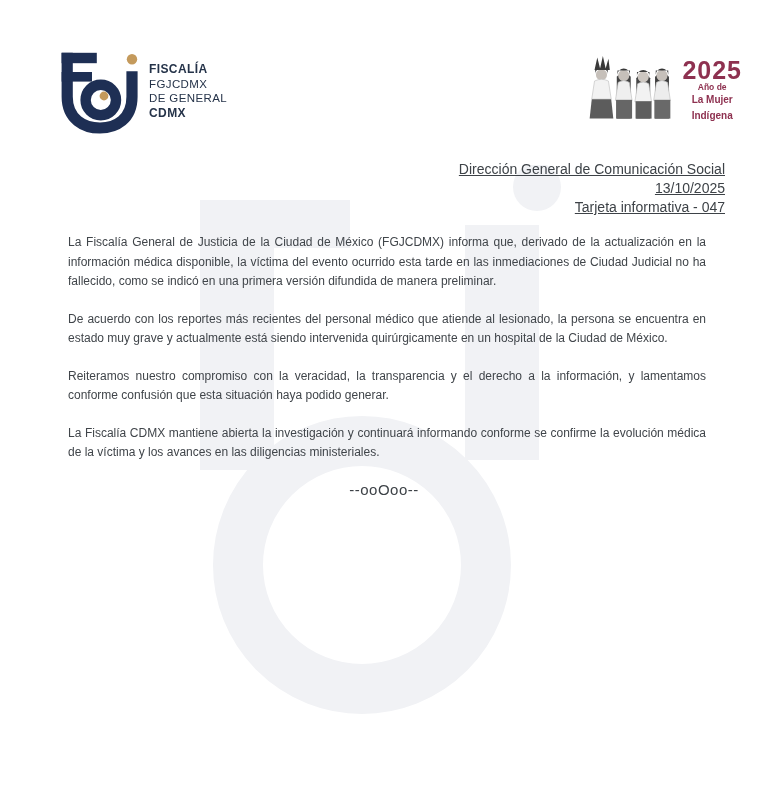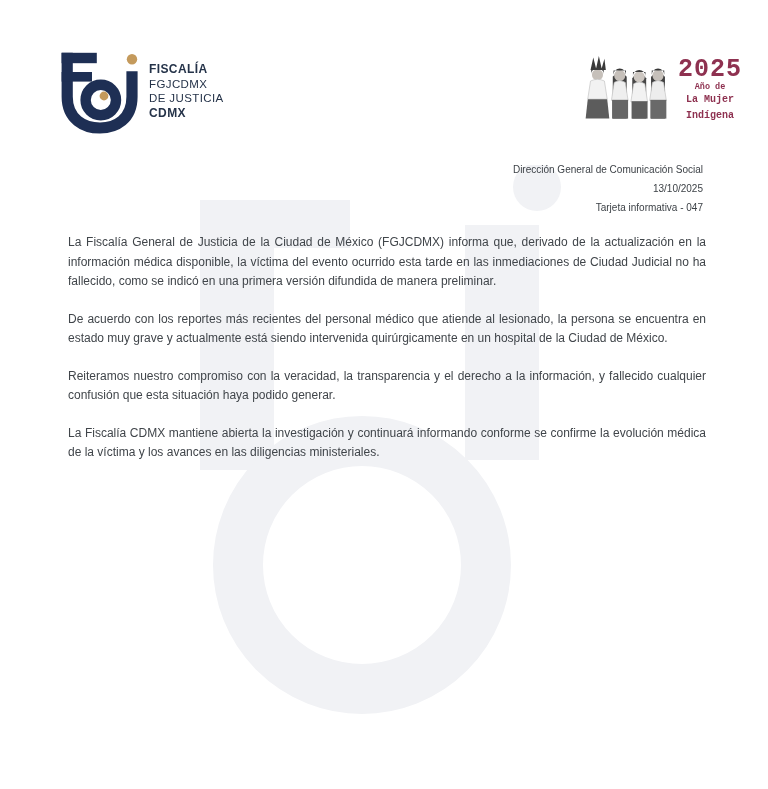--- a/index.html
+++ b/index.html
@@ -13,26 +13,26 @@
   
   .watermark { position:absolute; left:85px; top:165px; width:480px; height:620px; z-index:0; pointer-events:none; }
   
   .header-row { position:relative; z-index:1; display:flex; justify-content:space-between; align-items:flex-start; padding:50px 26px 0 60px; }
   .logo-block { display:flex; align-items:flex-start; gap:9px; }
   .logo-mark { width:80px; height:84px; }
   .logo-text { margin-top:12px; color:#253349; font-size:11.5px; line-height:14.5px; letter-spacing:0.4px; }
   .logo-text .b { font-weight:bold; font-size:12px; }
   .year-badge { display:flex; align-items:flex-start; gap:6px; margin-top:6px; }
   .women-art { width:92px; height:64px; }
-  .year-text { color:#8e3150; font-family:Liberation Mono, monospace; text-align:center; margin-top:2px; }
+  .year-text { color:#8e3150; font-family:Liberation Sans, sans-serif; text-align:center; margin-top:2px; }
   .year-text .yr { font-size:25px; font-weight:bold; line-height:24px; letter-spacing:1px; }
   .year-text .pre { font-size:8.5px; line-height:10px; font-weight:bold; }
   .year-text .nm { font-size:10px; font-weight:bold; line-height:15.5px; }
   
-  .doc-header { position:relative; z-index:1; text-align:right; padding-right:65px; margin-top:26px; font-size:10px; line-height:19px; color:#3d4247; }
+  .doc-header { position:relative; z-index:1; text-align:right; padding-right:43px; margin-top:26px; font-size:14px; line-height:19px; color:#3d4247;text-decoration:underline; }
   
   .doc-title { position:relative; z-index:1; margin:28px 62px 0 68px; text-align:center; font-weight:bold; font-size:16.5px; line-height:22px; color:#2b2e33; }
   .body-text { position:relative; z-index:1; padding:16px 62px 0 68px; }
   .body-text p { text-align:justify; font-size:12px; line-height:19.5px; margin-bottom:18px; color:#40454a; }
   .closing { position:relative; z-index:1; text-align:center; font-size:15px; color:#3d4247; margin-top:16px; letter-spacing:0.5px; }
 </style>
 </head>
 <body>
 
 <div class="page">
@@ -51,21 +51,21 @@
         <path d="M 9 3 V 58 C 9 86 30 97 50 97 C 70 97 90 86 90 58 V 26" fill="none" stroke="#1e2f54" stroke-width="14"></path>
         <rect x="2" y="3" width="44" height="13" fill="#1e2f54"></rect>
         <rect x="2" y="27" width="38" height="12" fill="#1e2f54"></rect>
         <circle cx="51" cy="62" r="19" fill="none" stroke="#1e2f54" stroke-width="13"></circle>
         <circle cx="55" cy="57" r="5.5" fill="#c49a5c"></circle>
         <circle cx="90" cy="11" r="6.5" fill="#c49a5c"></circle>
       </svg>
       <div class="logo-text">
         <div class="b">FISCALÍA</div>
         <div>FGJCDMX</div>
-        <div>DE JUSTICIA</div>
+        <div>DE GENERAL</div>
         <div class="b">CDMX</div>
       </div>
     </div>
 
     <div class="year-badge">
       <svg class="women-art" viewBox="0 0 130 92" xmlns="http://www.w3.org/2000/svg" aria-hidden="true">
 
         <polygon points="14,20 18,2 22,18 26,0 30,18 34,4 36,20" fill="#3a3a3a"></polygon>
         <circle cx="24" cy="27" r="8" fill="#c6c0ba"></circle>
         <path d="M 15 26 A 9 9 0 0 1 33 26 L 33 20 L 15 20 Z" fill="#3e3e3e"></path>
@@ -102,18 +102,19 @@
   <div class="doc-header">
     <div>Dirección General de Comunicación Social</div>
     <div>13/10/2025</div>
     <div>Tarjeta informativa - 047</div>
   </div>
 
 
   <div class="body-text">
     <p>La Fiscalía General de Justicia de la Ciudad de México (FGJCDMX) informa que, derivado de la actualización en la información médica disponible, la víctima del evento ocurrido esta tarde en las inmediaciones de Ciudad Judicial no ha fallecido, como se indicó en una primera versión difundida de manera preliminar.</p>
     <p>De acuerdo con los reportes más recientes del personal médico que atiende al lesionado, la persona se encuentra en estado muy grave y actualmente está siendo intervenida quirúrgicamente en un hospital de la Ciudad de México.</p>
-    <p>Reiteramos nuestro compromiso con la veracidad, la transparencia y el derecho a la información, y fallecido cualquier confusión que esta situación haya podido generar.</p>
+    <p>Reiteramos nuestro compromiso con la veracidad, la transparencia y el derecho a la información, y lamentamos conforme confusión que esta situación haya podido generar.</p>
     <p>La Fiscalía CDMX mantiene abierta la investigación y continuará informando conforme se confirme la evolución médica de la víctima y los avances en las diligencias ministeriales.</p>
   </div>
 
+  <div class="closing">--ooOoo--</div>
 
 </div>
 
 </body></html>

